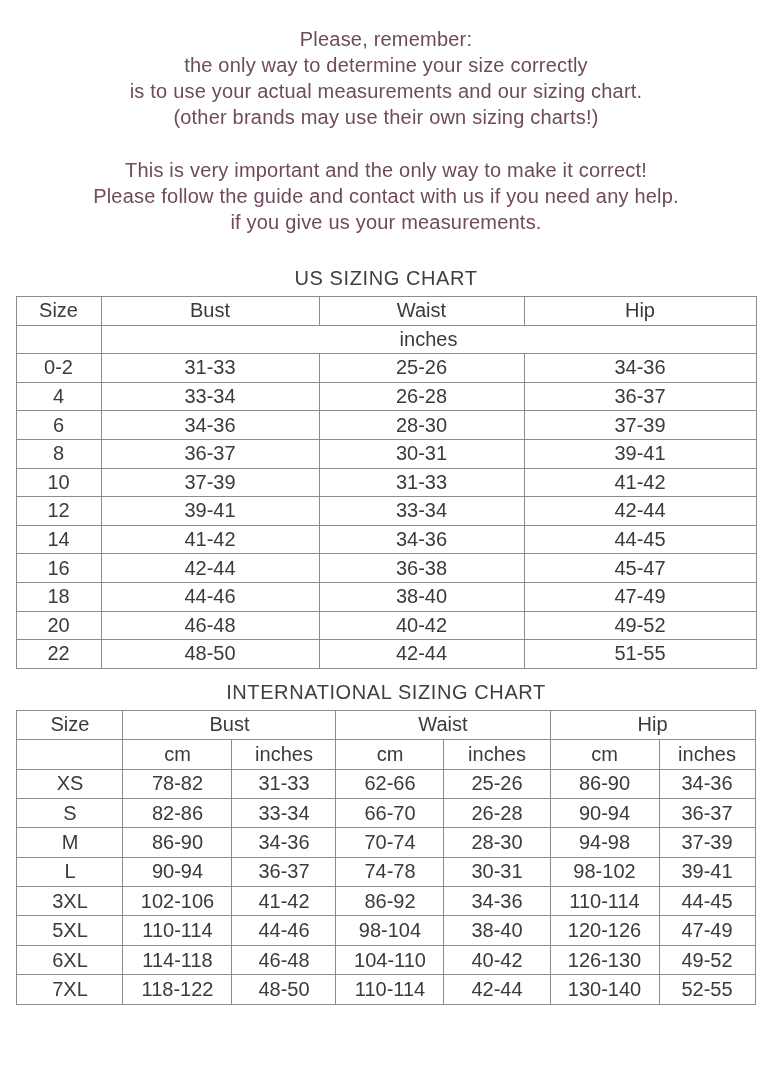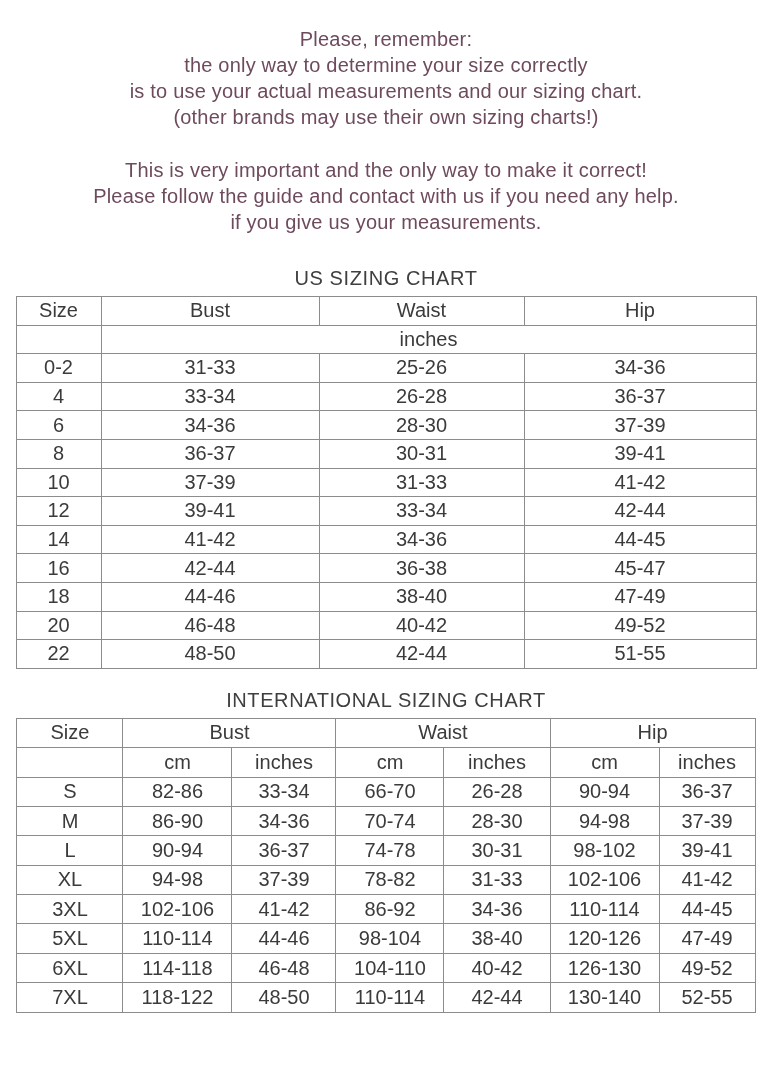--- a/index.html
+++ b/index.html
@@ -33,21 +33,21 @@
   
   .chart-title {
     text-align: center;
     color: var(--title-color, #3f3f3f);
     font-size: 20px;
     font-weight: normal;
     letter-spacing: 0.6px;
     margin: 0;
   }
   .us-title   { margin-top: 32px; margin-bottom: 6px; }
-  .intl-title { margin-top: 20px; margin-bottom: 6px; }
+  .intl-title { margin-top: 12px; margin-bottom: 6px; }
 
   
   table {
     border-collapse: collapse;
     margin: 0 auto;
     table-layout: fixed;
     color: var(--table-text-color, #3b3b3b);
     font-size: 20px;
     padding-left: 27px;
   }
@@ -198,20 +198,29 @@
         <td>cm</td>
         <td>inches</td>
         <td>cm</td>
         <td>inches</td>
         <td>cm</td>
         <td>inches</td>
       </tr>
     </thead>
     <tbody>
         <tr>
+          <td>XS</td>
+          <td>78-82</td>
+          <td>31-33</td>
+          <td>62-66</td>
+          <td>25-26</td>
+          <td>86-90</td>
+          <td>34-36</td>
+        </tr>
+        <tr>
           <td>S</td>
           <td>82-86</td>
           <td>33-34</td>
           <td>66-70</td>
           <td>26-28</td>
           <td>90-94</td>
           <td>36-37</td>
         </tr>
         <tr>
           <td>M</td>
@@ -223,29 +232,20 @@
           <td>37-39</td>
         </tr>
         <tr>
           <td>L</td>
           <td>90-94</td>
           <td>36-37</td>
           <td>74-78</td>
           <td>30-31</td>
           <td>98-102</td>
           <td>39-41</td>
-        </tr>
-        <tr>
-          <td>XL</td>
-          <td>94-98</td>
-          <td>37-39</td>
-          <td>78-82</td>
-          <td>31-33</td>
-          <td>102-106</td>
-          <td>41-42</td>
         </tr>
         <tr>
           <td>3XL</td>
           <td>102-106</td>
           <td>41-42</td>
           <td>86-92</td>
           <td>34-36</td>
           <td>110-114</td>
           <td>44-45</td>
         </tr>

